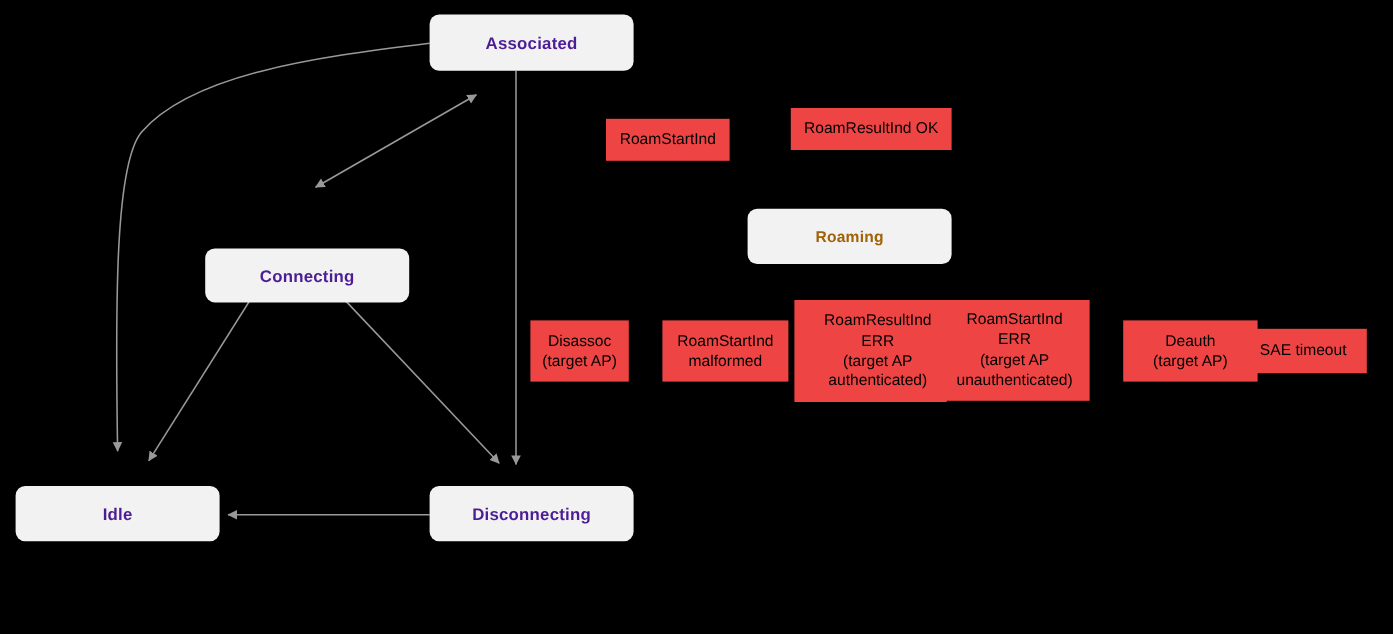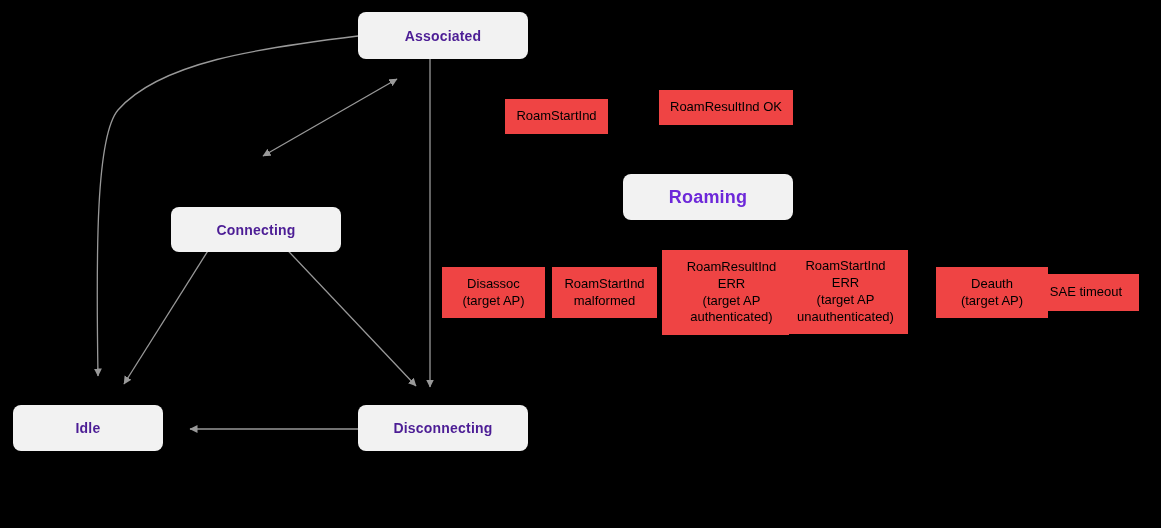--- a/index.html
+++ b/index.html
@@ -28,22 +28,22 @@
     border-radius: 8px;
     display: flex;
     align-items: center;
     justify-content: center;
     font-weight: bold;
     font-size: 14px;
     color: #4c1d95;
     letter-spacing: 0.2px;
   }
   .state.roaming {
-    color: #6d28d9;
-    font-size: 18px;
+    color: #a16207;
+    font-size: 13px;
   }
   .event {
     position: absolute;
     background: #ef4444;
     color: #000000;
     display: flex;
     align-items: center;
     justify-content: center;
     text-align: center;
     font-size: 13px;
@@ -78,29 +78,29 @@
 
     <path d="M 358 429 L 190 429" fill="none" stroke="#999999" stroke-width="1.3" marker-end="url(#ah-end)"></path>
   </svg>
 
   <div class="state" style="left:358px; top:12px; width:170px; height:47px;">Associated</div>
 
   <div class="state" style="left:171px; top:179px; width:170px; height:45px;margin-top:28px;">Connecting</div>
 
   <div class="state roaming" style="left:623px; top:174px; width:170px; height:46px;">Roaming</div>
 
-  <div class="state" style="left:13px; top:405px; width:150px; height:46px;">Idle</div>
+  <div class="state" style="left:13px; top:405px; width:170px; height:46px;">Idle</div>
 
   <div class="state" style="left:358px; top:405px; width:170px; height:46px;text-align:center;">Disconnecting</div>
 
   <div class="event" style="left:505px; top:99px; width:103px; height:35px;">RoamStartInd</div>
 
   <div class="event" style="left:659px; top:90px; width:134px; height:35px;">RoamResultInd OK</div>
 
-  <div class="event" style="left:442px; top:267px; width:103px; height:51px;">Disassoc
+  <div class="event" style="left:442px; top:267px; width:82px; height:51px;">Disassoc
 (target AP)</div>
 
   <div class="event" style="left:552px; top:267px; width:105px; height:51px;">RoamStartInd
 malformed</div>
 
   <div class="event" style="left:662px; top:250px; width:115px; height:85px;padding-left:12px;">RoamResultInd
 ERR
 (target AP
 authenticated)</div>
 

